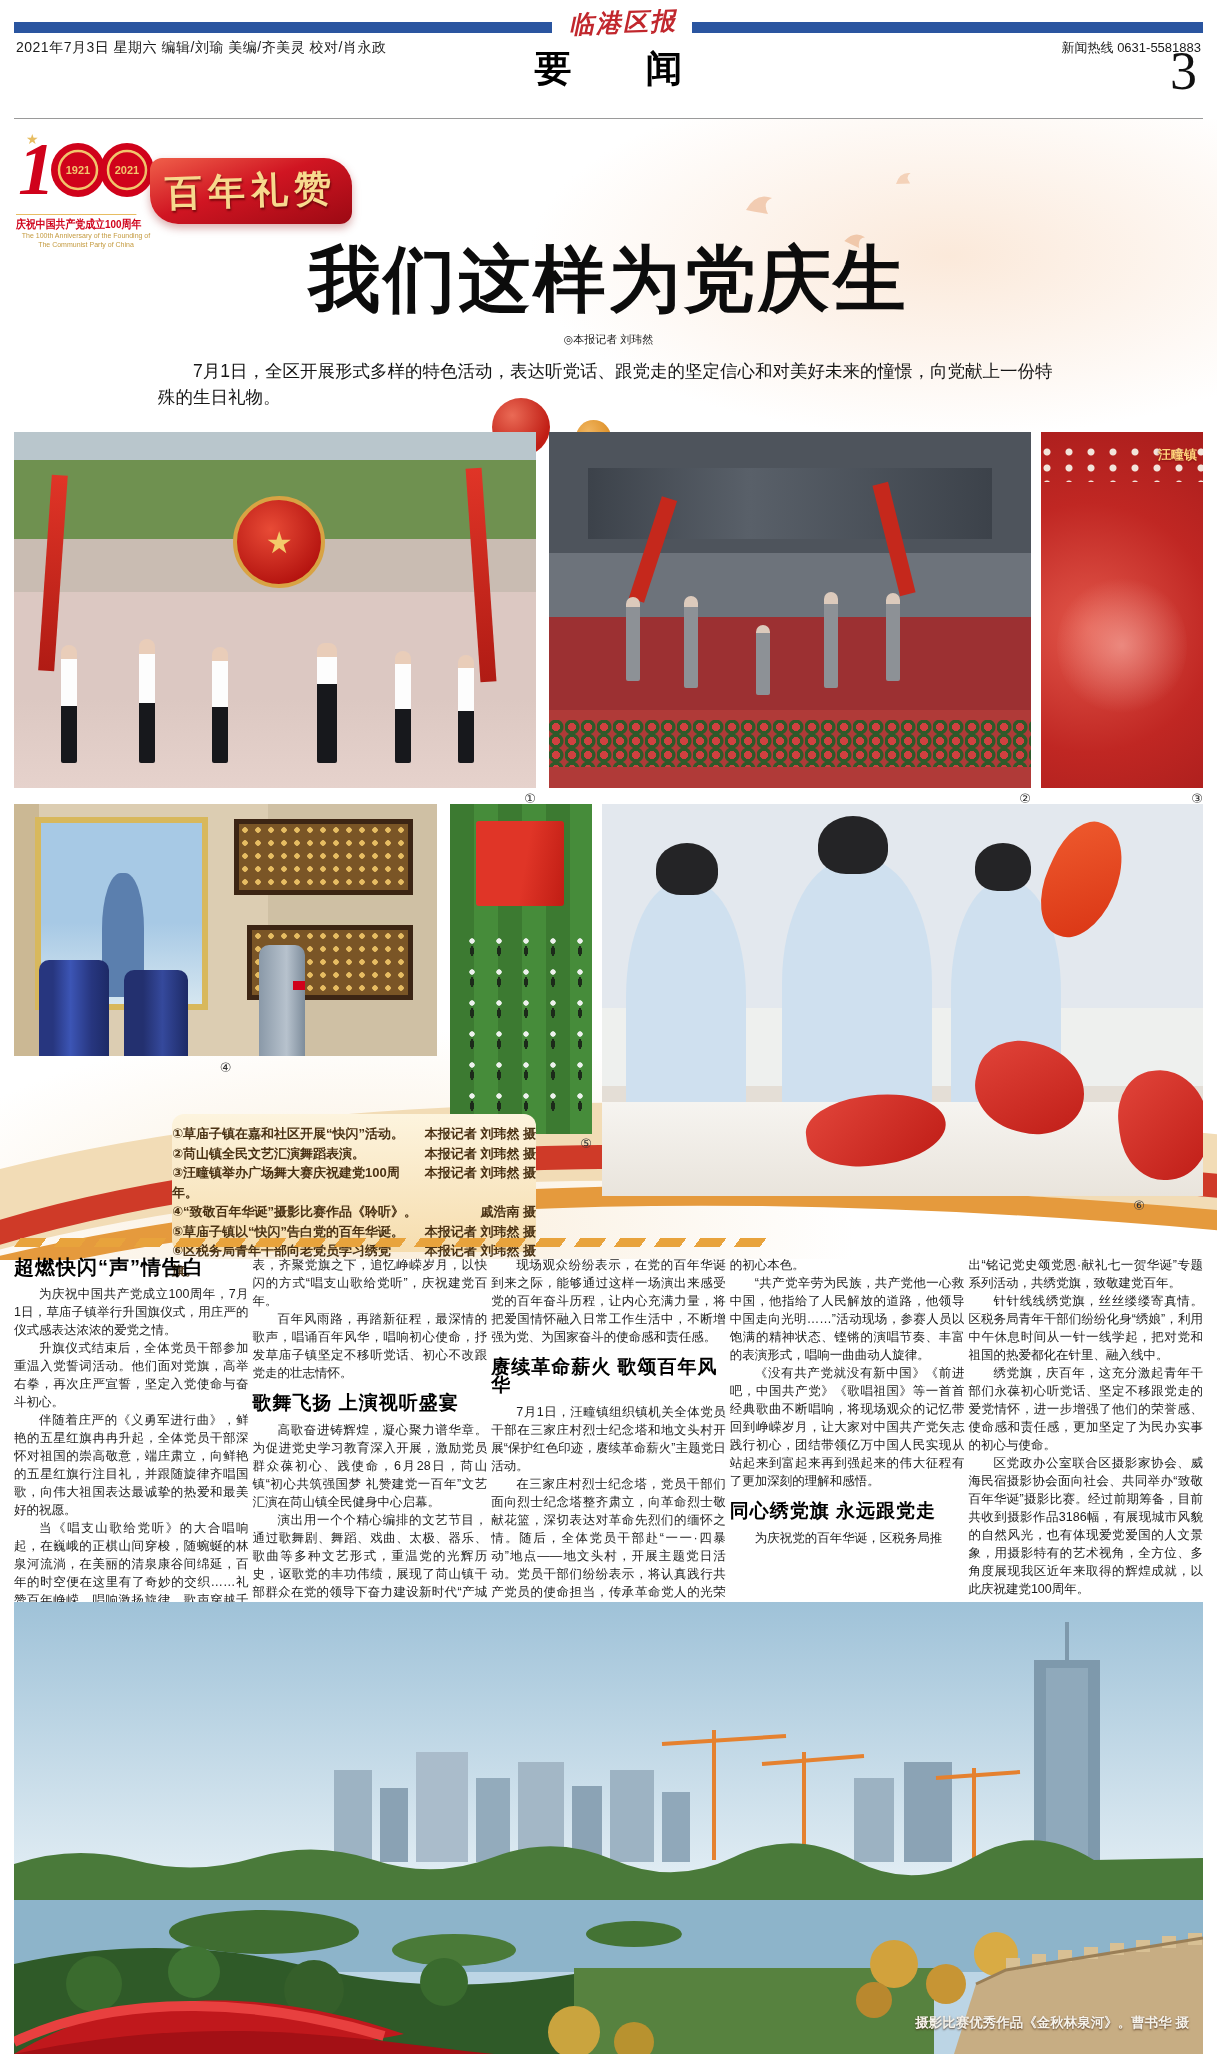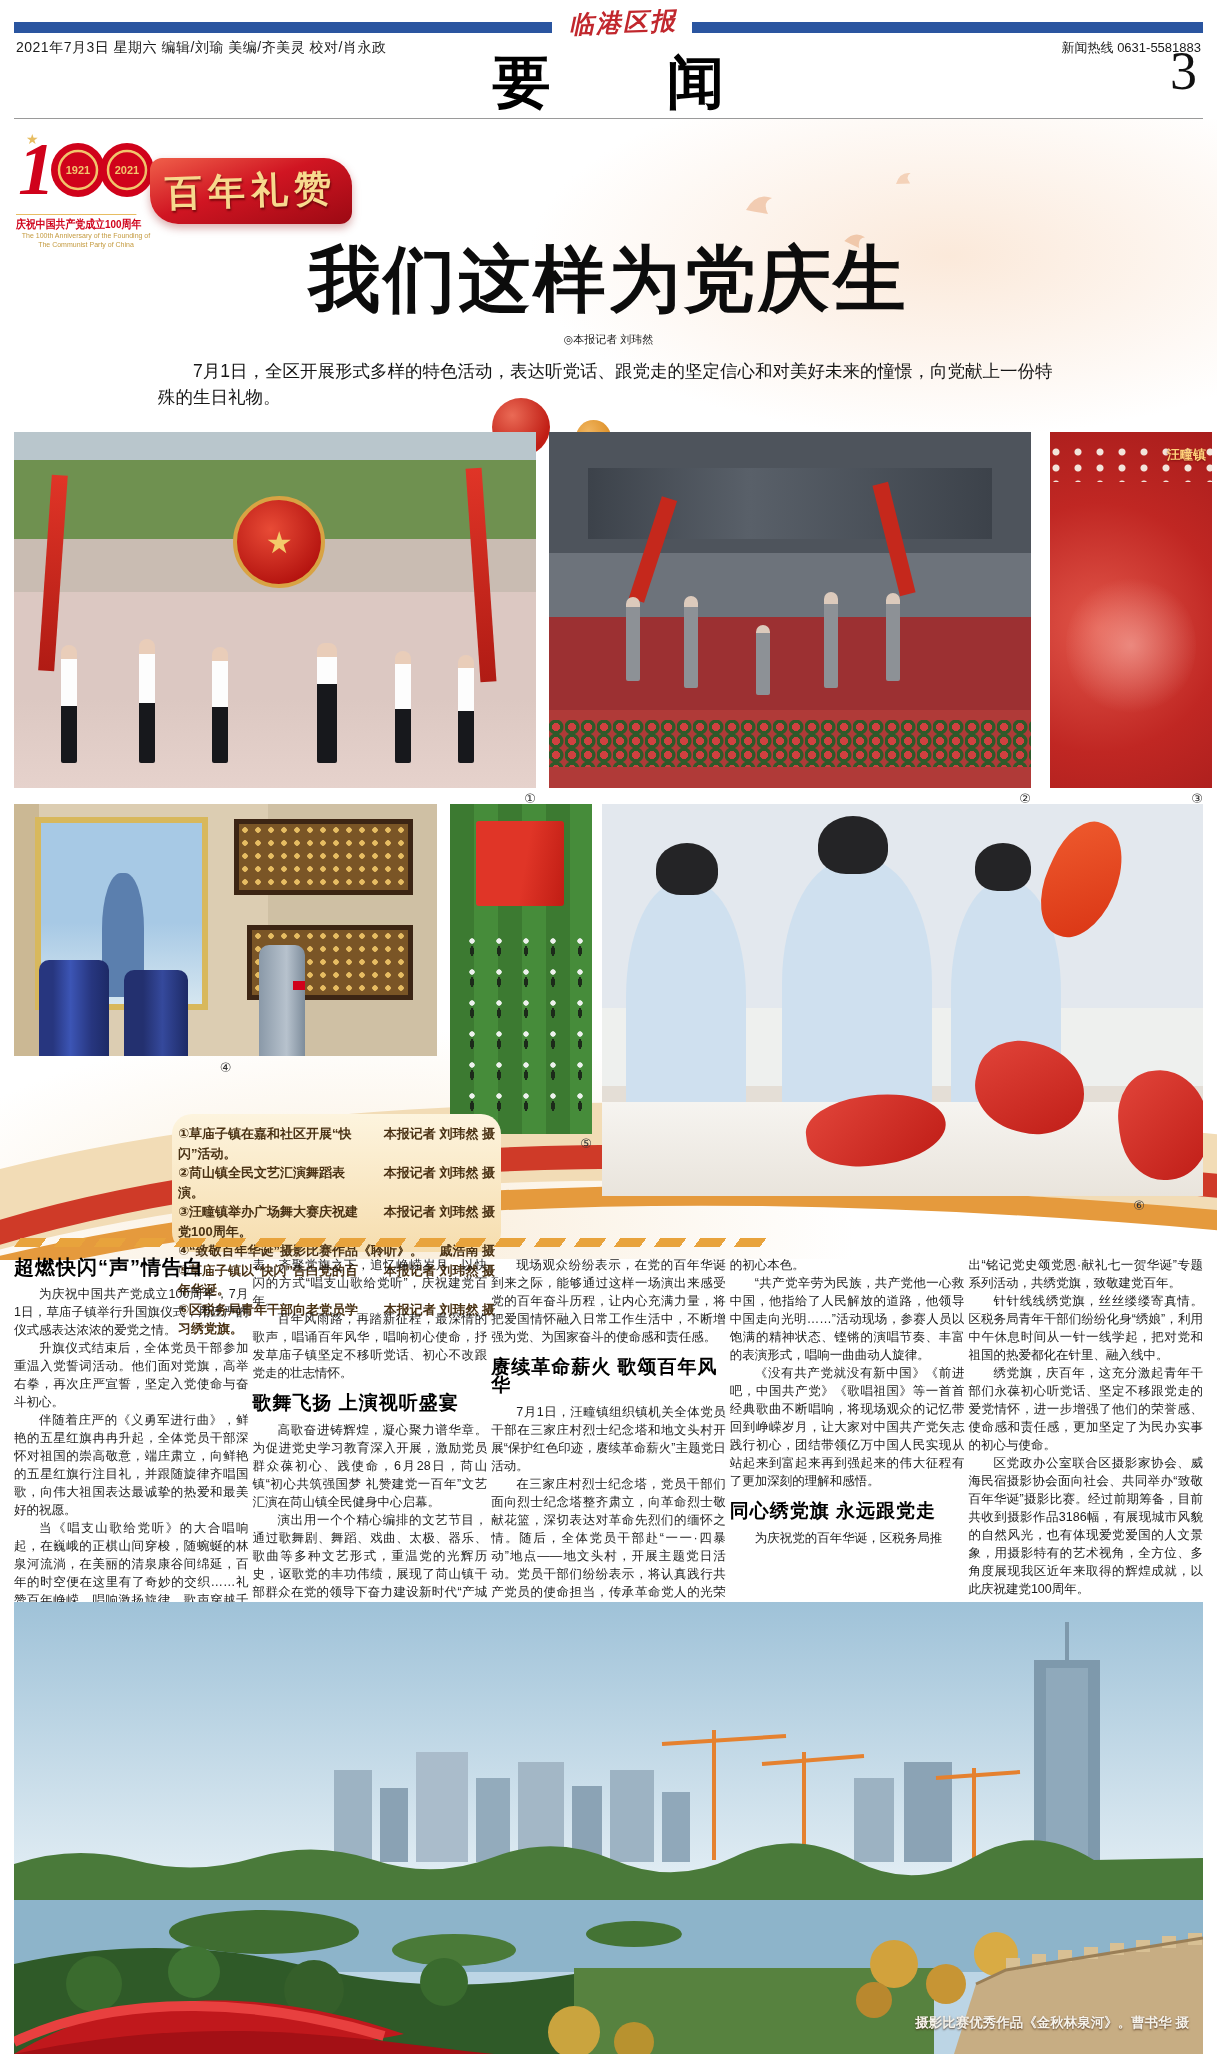--- a/index.html
+++ b/index.html
@@ -7,21 +7,21 @@
         font-family:"Liberation Sans","DejaVu Sans",sans-serif;color:#111;}
   .abs{position:absolute;}
   
   .bar{position:absolute;height:11px;background:#2a55a0;}
   .masthead{position:absolute;left:548px;top:6px;width:150px;height:40px;text-align:center;
             font-family:"Liberation Serif","DejaVu Serif",serif;font-style:italic;font-weight:700;
             font-size:25px;color:#c1272d;transform:rotate(-2deg);letter-spacing:2px;}
   .dateline{position:absolute;left:16px;top:39px;font-size:14px;color:#1a1a1a;letter-spacing:.5px;}
   .hotline{position:absolute;right:16px;top:39px;font-size:13px;color:#1a1a1a;}
   .section-title{position:absolute;left:0;top:44px;width:100%;text-align:center;
-                 font-family:"Liberation Serif","DejaVu Serif",serif;font-weight:900;font-size:58px;color:#000;}
+                 font-family:"Liberation Serif","DejaVu Serif",serif;font-weight:900;font-size:37px;color:#000;}
   .pagenum{position:absolute;right:20px;top:40px;font-family:"Liberation Serif","DejaVu Serif",serif;
            font-size:54px;color:#111;}
   .rule{position:absolute;left:14px;top:118px;width:1189px;height:1px;background:#9a9a9a;}
   
   .warmbg{position:absolute;left:0;top:119px;width:1217px;height:1140px;
           background:radial-gradient(ellipse 600px 260px at 78% 12%,#fbe9da 0%,rgba(251,233,218,0) 70%),
                      radial-gradient(ellipse 700px 300px at 30% 98%,#f9ecd8 0%,rgba(249,236,216,0) 70%);}
   
   .logo100{position:absolute;left:16px;top:128px;width:140px;height:122px;text-align:center;}
   .logo-cap-cn{margin-top:2px;font-size:11.5px;font-weight:700;color:#d0021b;white-space:nowrap;
@@ -68,22 +68,22 @@
           background:linear-gradient(100deg,#e03527 0 55%,#c01d14 100%);border-radius:3px;}
   .p5rows{position:absolute;left:6%;right:6%;top:40%;bottom:6%;
           background-image:radial-gradient(circle 2.4px at 13px 5px,#eef2ee 0 2.4px,rgba(0,0,0,0) 3px),
                            radial-gradient(ellipse 3.2px 8px at 13px 15px,#1c2a1a 0 60%,rgba(0,0,0,0) 65%);
           background-size:27px 31px;}
   
   .uniform{position:absolute;border-radius:45% 45% 6px 6px;background:linear-gradient(180deg,#cfe0ef 0 100%);}
   .hair{position:absolute;border-radius:50% 50% 40% 40%;background:#242426;}
   .cloth{position:absolute;background:linear-gradient(140deg,#e2453a,#bf1d17);border-radius:45% 55% 50% 50%;}
   
-  .caption-panel{position:absolute;left:172px;top:1114px;width:329px;height:138px;border-radius:20px;
-                 background:linear-gradient(180deg,#fdf4de 0%,#f6ddae 100%);padding:10px 6px;box-sizing:border-box;}
+  .caption-panel{position:absolute;left:172px;top:1114px;width:364px;height:138px;border-radius:12px;
+                 background:linear-gradient(180deg,#fdf4de 0%,#f6ddae 100%);padding:10px 0;box-sizing:border-box;}
   .cap-row{display:flex;justify-content:space-between;font-size:13px;font-weight:700;color:#4a3214;line-height:19.5px;}
   .cap-row .credit{white-space:nowrap;margin-left:16px;}
   .dashes{position:absolute;left:14px;top:1238px;width:758px;height:9px;transform:skewX(-35deg);transform-origin:left bottom;
           background:repeating-linear-gradient(90deg,#e8a33c 0 26px,rgba(0,0,0,0) 26px 40px);}
   
   .columns{position:absolute;left:14px;top:1256px;width:1189px;height:346px;display:flex;gap:4px;overflow:hidden;}
   .col{flex:1;text-align:justify;font-size:12.5px;line-height:18px;color:#1c1c1c;}
   .col p{margin:0;text-indent:2em;}
   .col p.cont{text-indent:0;}
   .colhead{font-size:19px;font-weight:700;margin:12px 0 9px;color:#000;letter-spacing:1px;text-align:left;}
@@ -166,21 +166,21 @@
     <div class="fig2" style="left:16%;bottom:30%;"></div>
     <div class="fig2" style="left:28%;bottom:28%;height:92px;"></div>
     <div class="fig2" style="left:43%;bottom:26%;height:70px;"></div>
     <div class="fig2" style="left:57%;bottom:28%;height:96px;"></div>
     <div class="fig2" style="left:70%;bottom:30%;height:88px;"></div>
     <div style="position:absolute;left:0;bottom:6%;width:100%;height:13%;
          background-image:radial-gradient(circle 4px at 7px 7px,#d04040 0 4px,#2f5a2a 4px 7px,rgba(0,0,0,0) 8px);
          background-size:16px 14px;"></div>
   </div>
   <div class="photo" style="left:1041px;top:432px;width:162px;height:356px;
-       background:radial-gradient(circle at 30% 55%,#e2574a 0%,#c02723 55%,#a81d1c 100%);margin-left:9px;">
+       background:radial-gradient(circle at 30% 55%,#e2574a 0%,#c02723 55%,#a81d1c 100%);">
     <div style="position:absolute;left:0;top:4%;width:100%;height:10%;
          background-image:radial-gradient(circle 3px at 6px 6px,#f2e4da 0 3px,rgba(0,0,0,0) 4px);background-size:22px 16px;"></div>
     <div style="position:absolute;left:10%;top:40%;width:80%;height:40%;border-radius:50%;
          background:radial-gradient(circle at 50% 50%,rgba(255,200,190,.5),rgba(255,200,190,0) 70%);"></div>
     <div style="position:absolute;right:6px;top:14px;color:#ffd27a;font-size:13px;font-weight:700;text-shadow:0 1px 2px #7a0d0d;">汪疃镇</div>
   </div>
   <div class="ph-label" style="left:14px;top:791px;width:522px;text-align:right;">①</div>
   <div class="ph-label" style="left:549px;top:791px;width:482px;text-align:right;">②</div>
   <div class="ph-label" style="left:1041px;top:791px;width:162px;text-align:right;">③</div>
 

